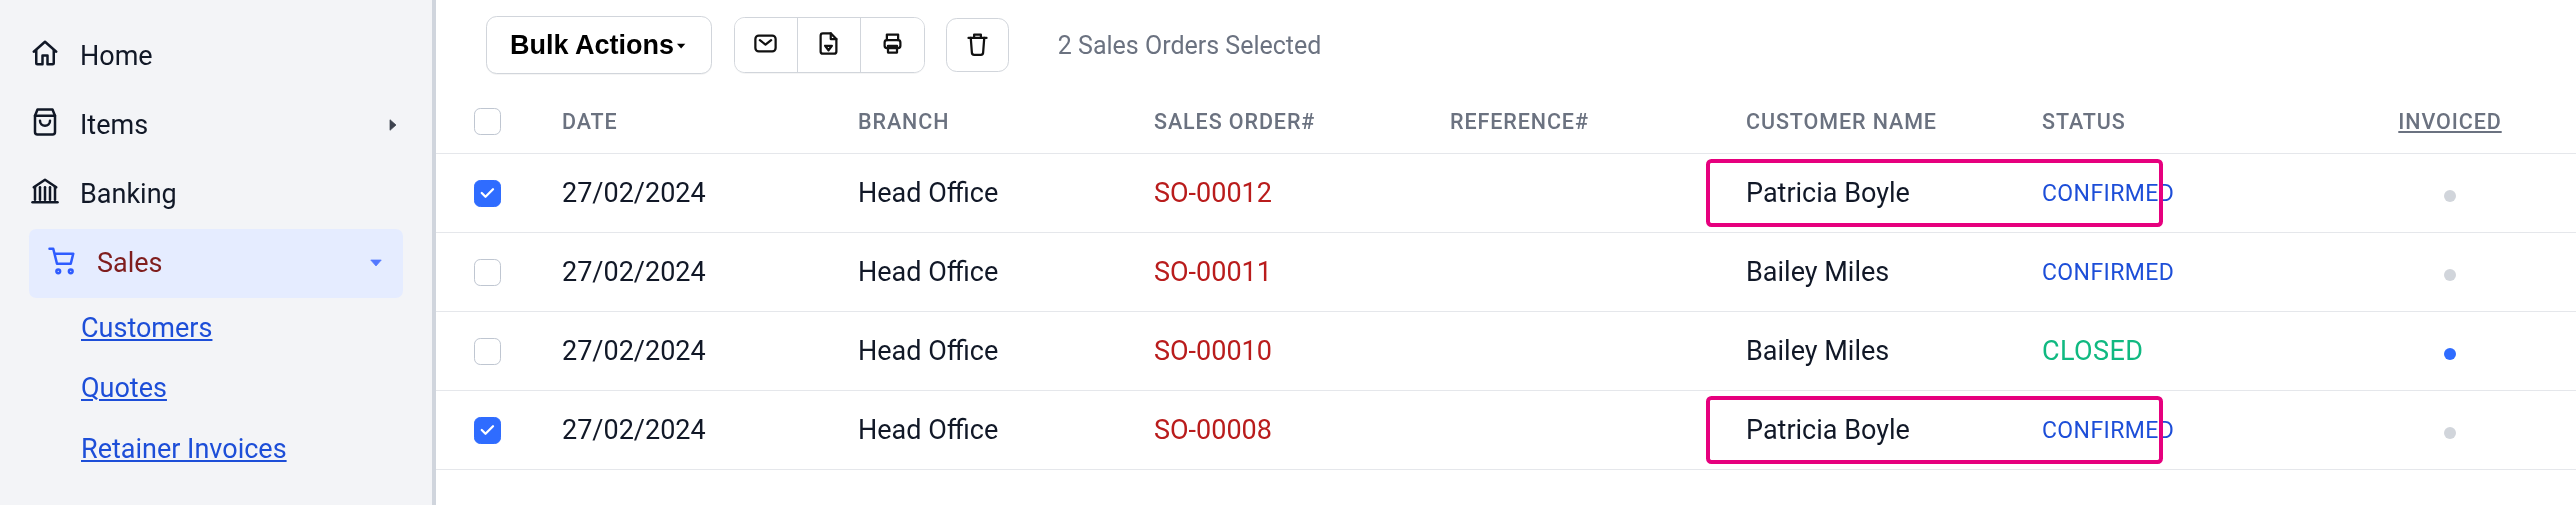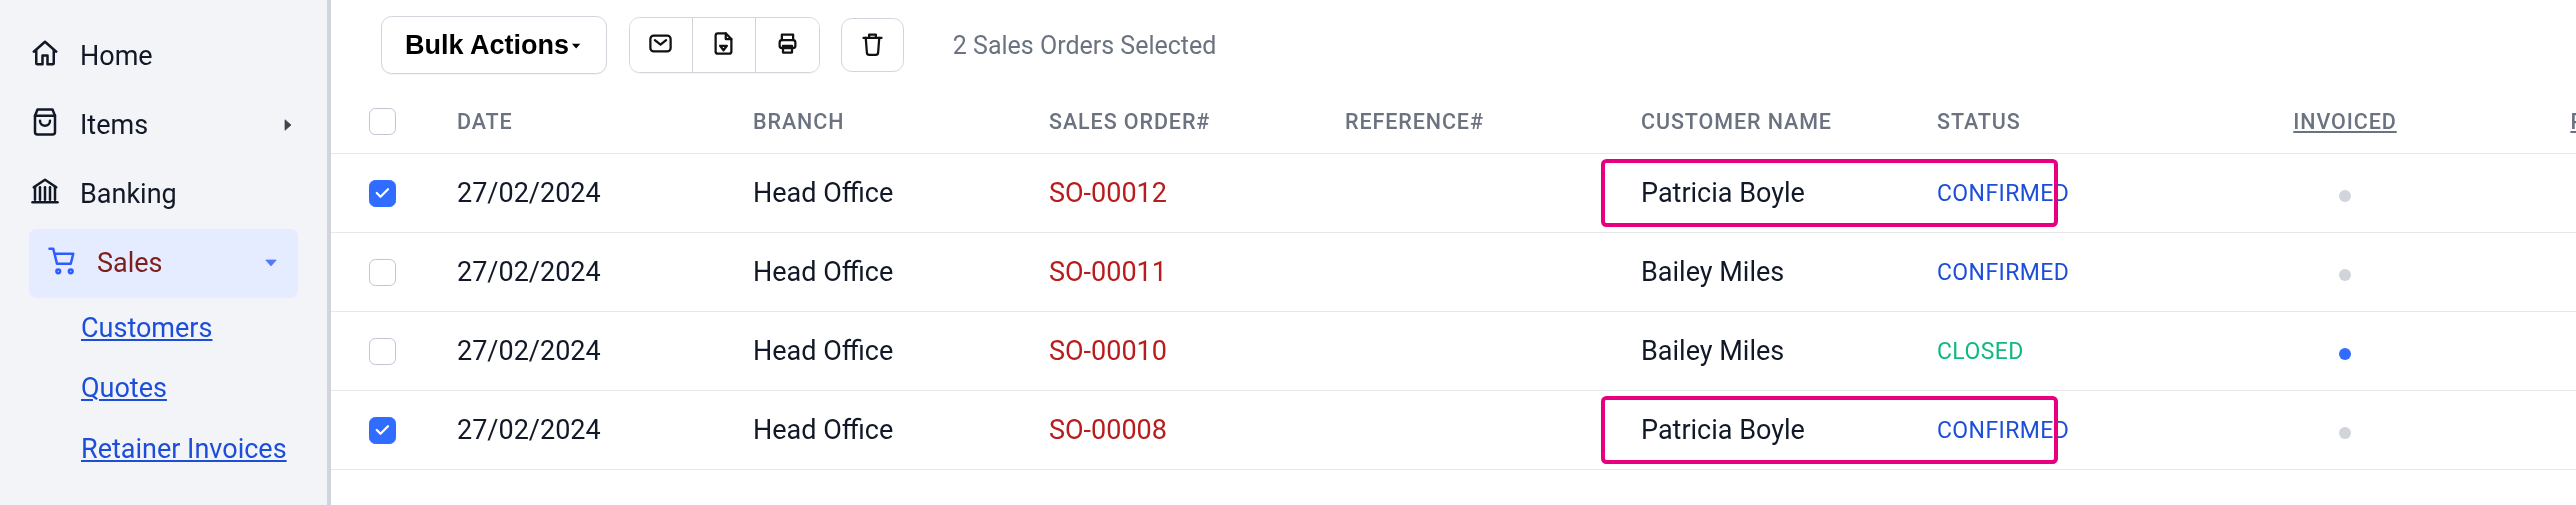--- a/index.html
+++ b/index.html
@@ -12,21 +12,21 @@
     height: 505px;
     overflow: hidden;
   }
   .app {
     display: flex;
     width: 100%;
     height: 100%;
   }
   
   .sidebar {
-    width: 331px;
+    width: 436px;
     background: #f3f4f7;
     border-right: 4.5px solid #d0d5dd;
     display: flex;
     flex-direction: column;
     padding-top: 21.5px;
     flex-shrink: 0;
   }
   .side-item {
     display: flex;
     align-items: center;
@@ -145,21 +145,21 @@
   }
   .chk.checked {
     background: #2f6cff;
     border-color: #2f6cff;
   }
   .chk.checked svg { display:block; }
   .chk svg { display:none; }
   .td { color:#111827; }
   .so-link { color: #b91c1c; cursor:pointer; }
   .status-confirmed { color:#1d4ed8; font-size:23px; letter-spacing:0.4px; }
-  .status-closed    { color:#10b981; font-size:23px; letter-spacing:0.4px; }
+  .status-closed    { color:#10b981; font-size:27px; letter-spacing:0.4px; }
   .dot-cell { text-align:center; }
   .dot {
     width:12.5px;height:12.5px;border-radius:50%;
     background:#d1d5db;display:inline-block;
   }
   .dot.blue { background:#2f6cff; }
   .dot-cell.right { text-align:right; padding-right:48px; }
   
   .hl {
     position:absolute;

